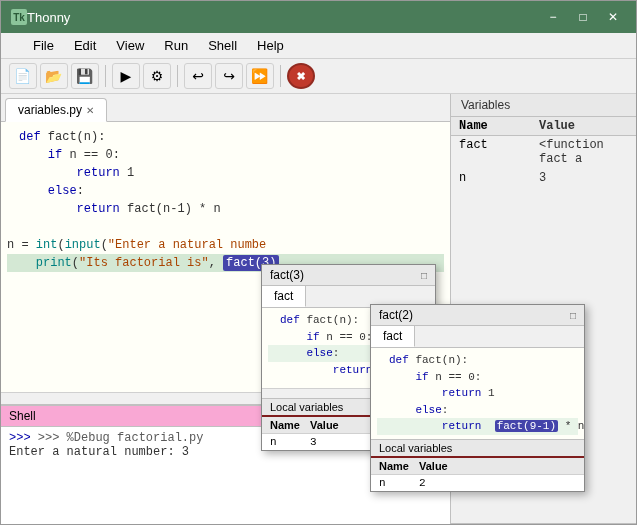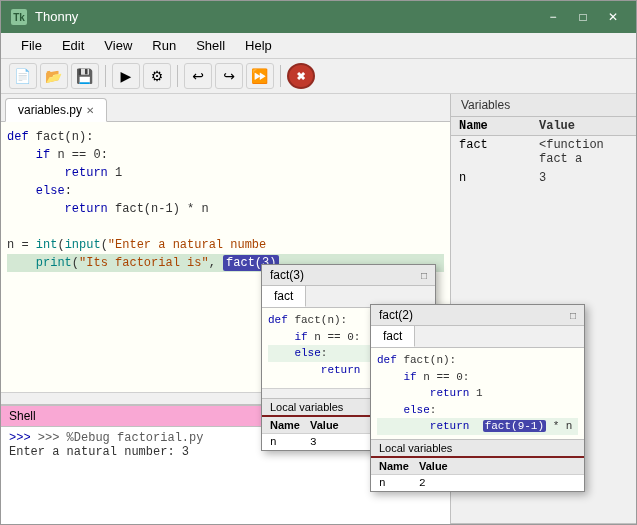--- a/index.html
+++ b/index.html
@@ -27,22 +27,21 @@
       padding: 6px 10px;
       display: flex;
       align-items: center;
       justify-content: space-between;
       height: 32px;
       flex-shrink: 0;
     }
 
     .title-bar-left {
       display: flex;
-      align-items: flex-start;
-      gap: 8px;
+      align-items: center;
     }
 
     .title-icon {
       width: 16px;
       height: 16px;
       background: #8bc49a;
       border-radius: 2px;
       display: flex;
       align-items: center;
       justify-content: center;
@@ -69,21 +68,21 @@
       color: white;
       cursor: pointer;
       font-size: 12px;
       display: flex;
       align-items: center;
       justify-content: center;
     }
 
     .menu-bar {
       background: #f0f0f0;
-      padding: 2px 12px;
+      padding: 2px 24px;
       display: flex;
       gap: 4px;
       border-bottom: 1px solid #d0d0d0;
       flex-shrink: 0;
     }
 
     .menu-item {
       padding: 3px 8px;
       cursor: pointer;
       font-size: 13px;
@@ -202,21 +201,21 @@
       overflow: auto;
       position: relative;
     }
 
     .code-line {
       line-height: 1.5;
       white-space: pre;
       color: #333;
     }
 
-    .keyword { color: #0000aa; }
+    .keyword { color: #0000aa; margin-left: 12px; }
     .builtin { color: #008080; }
     .string { color: #aa4400; }
 
     .current-line {
       background: #d4e8d4;
     }
 
     .inline-highlight {
       background: #4444aa;
       color: white;

